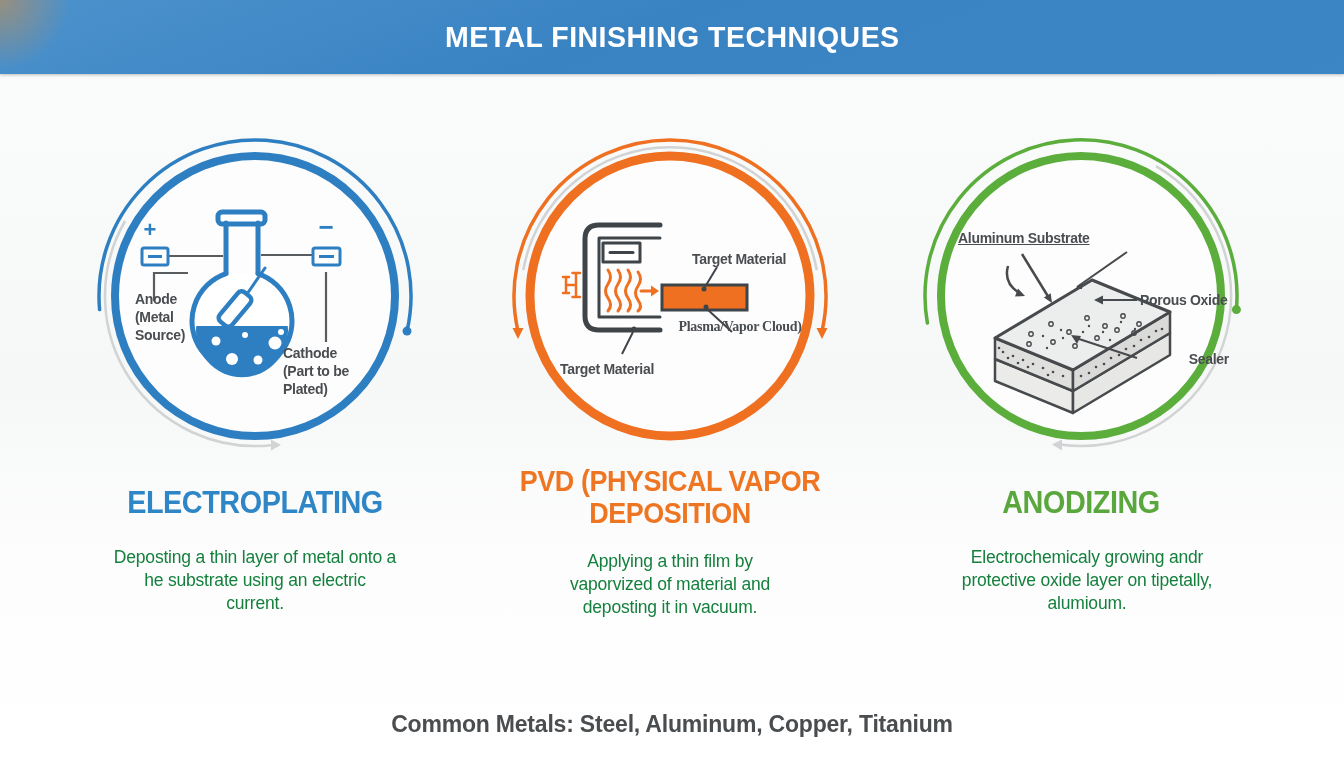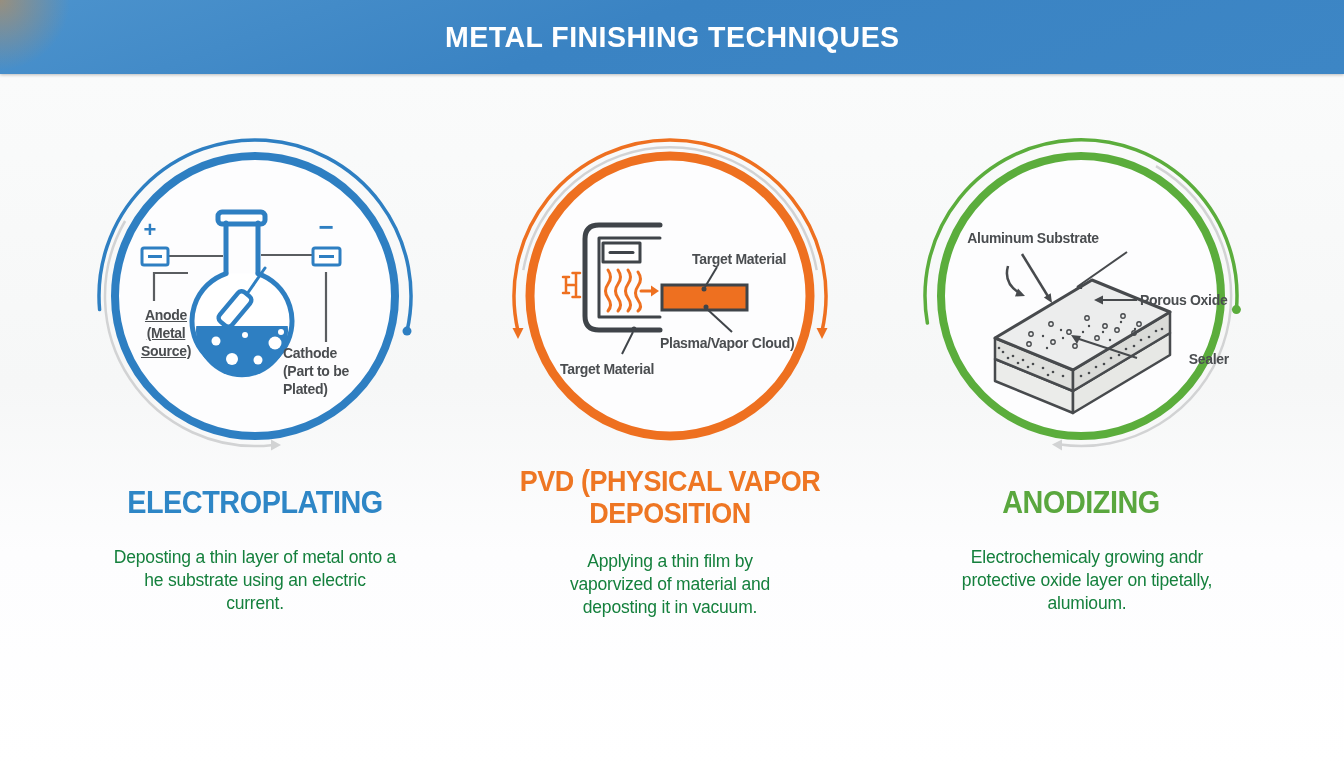--- a/index.html
+++ b/index.html
@@ -30,31 +30,31 @@
 
   .tech-desc{position:absolute;margin:0;text-align:center;font-size:17.5px;
              line-height:1.32;color:#15803d;letter-spacing:-.2px;}
   .t1 .tech-desc{top:420px;left:28px;width:284px;}
   .t2 .tech-desc{top:424px;left:50px;width:240px;}
   .t3 .tech-desc{top:420px;left:24px;width:304px;}
 
   
   .dlabel{position:absolute;font-size:14px;font-weight:bold;color:#4a4d50;
           line-height:1.3;letter-spacing:-.3px;}
-  .t1 .anode{left:50px;top:180px;width:62px;text-align:center;text-decoration:underline;}
+  .t1 .anode{left:50px;top:164px;width:62px;text-align:left;}
   .t1 .cathode{left:198px;top:218px;width:86px;text-align:left;}
   .sign{position:absolute;font-weight:bold;color:#2e7fc2;text-align:center;width:20px;line-height:1;}
   .t1 .plus{left:55px;top:93px;font-size:22px;}
   .t1 .minus{left:231px;top:88px;font-size:26px;}
 
   .t2 .target-top{left:179px;top:124px;width:120px;text-align:center;}
-  .t2 .plasma{left:160px;top:208px;width:160px;text-align:left;}
+  .t2 .plasma{left:160px;top:192px;width:160px;text-align:center;font-family:Liberation Serif, serif;}
   .t2 .target-bottom{left:47px;top:234px;width:120px;text-align:center;}
 
-  .t3 .substrate{left:47px;top:103px;width:150px;text-align:center;}
+  .t3 .substrate{left:47px;top:103px;width:150px;text-align:left;text-decoration:underline;}
   .t3 .porous{left:229px;top:165px;width:110px;text-align:left;}
   .t3 .sealer{left:228px;top:224px;width:90px;text-align:right;}
 
   
   .footer{position:absolute;left:0;top:711px;width:1344px;text-align:center;}
   .footer p{margin:0;font-size:23px;font-weight:bold;color:#4a4d4f;letter-spacing:-.2px;}
 </style>
 </head>
 <body>
 
@@ -266,14 +266,17 @@
         <polygon points="160,209 170,210 166,218" stroke="none"></polygon>
       </g>
     </svg>
     <div class="dlabel substrate">Aluminum Substrate</div>
     <div class="dlabel porous">Porous Oxide</div>
     <div class="dlabel sealer">Sealer</div>
     <h2 class="tech-title">ANODIZING</h2>
     <p class="tech-desc">Electrochemicaly growing andr protective oxide layer on tipetally, alumioum.</p>
   </section>
 
+  <footer class="footer">
+    <p>Common Metals: Steel, Aluminum, Copper, Titanium</p>
+  </footer>
 
 </div>
 
 </body></html>

